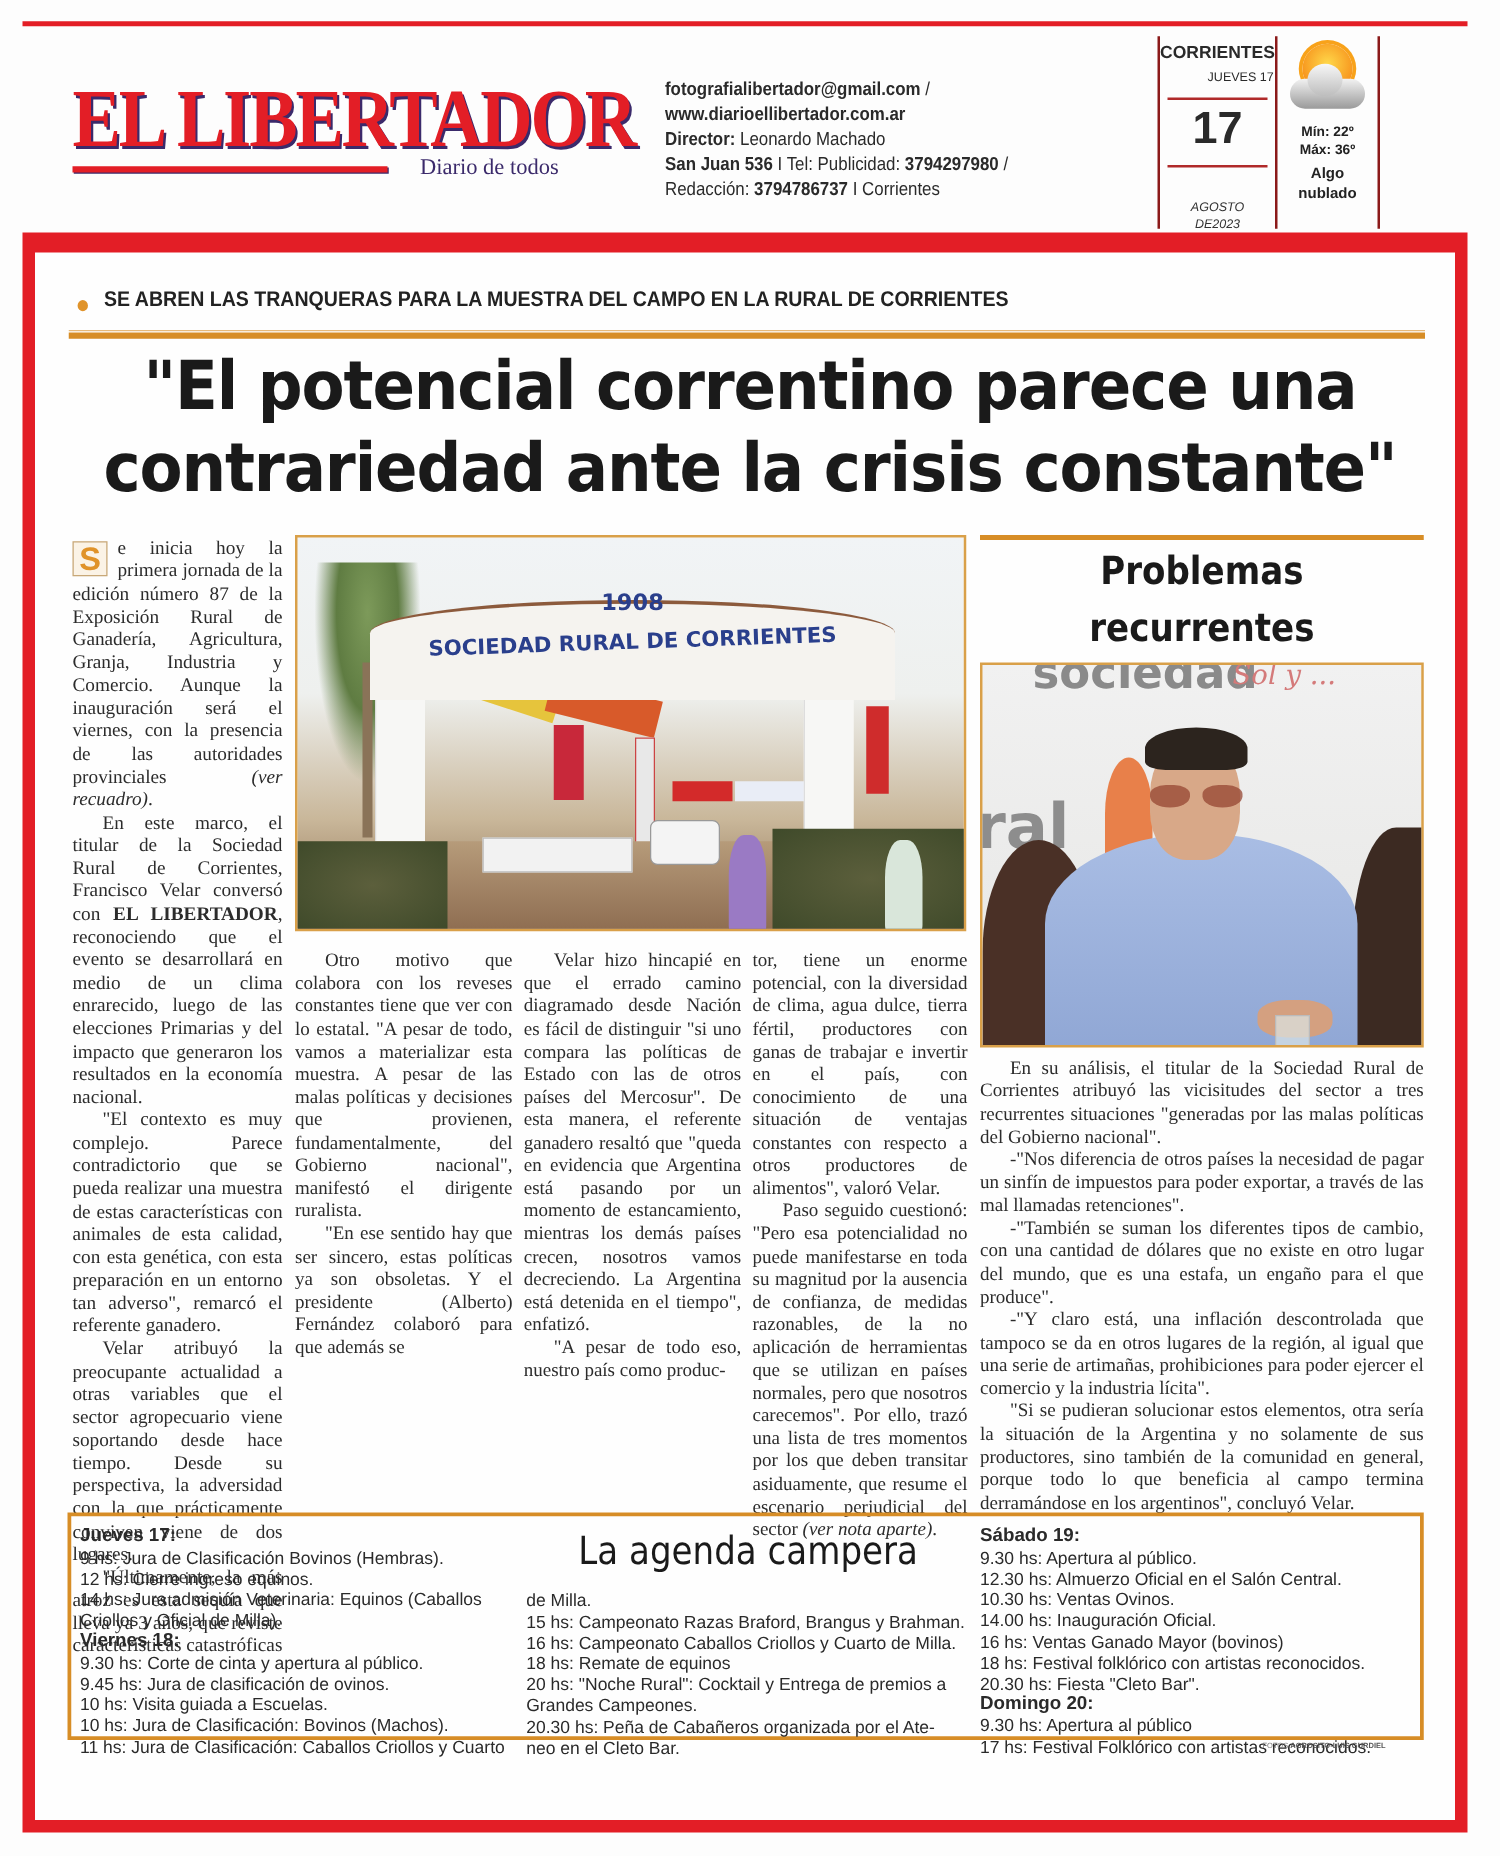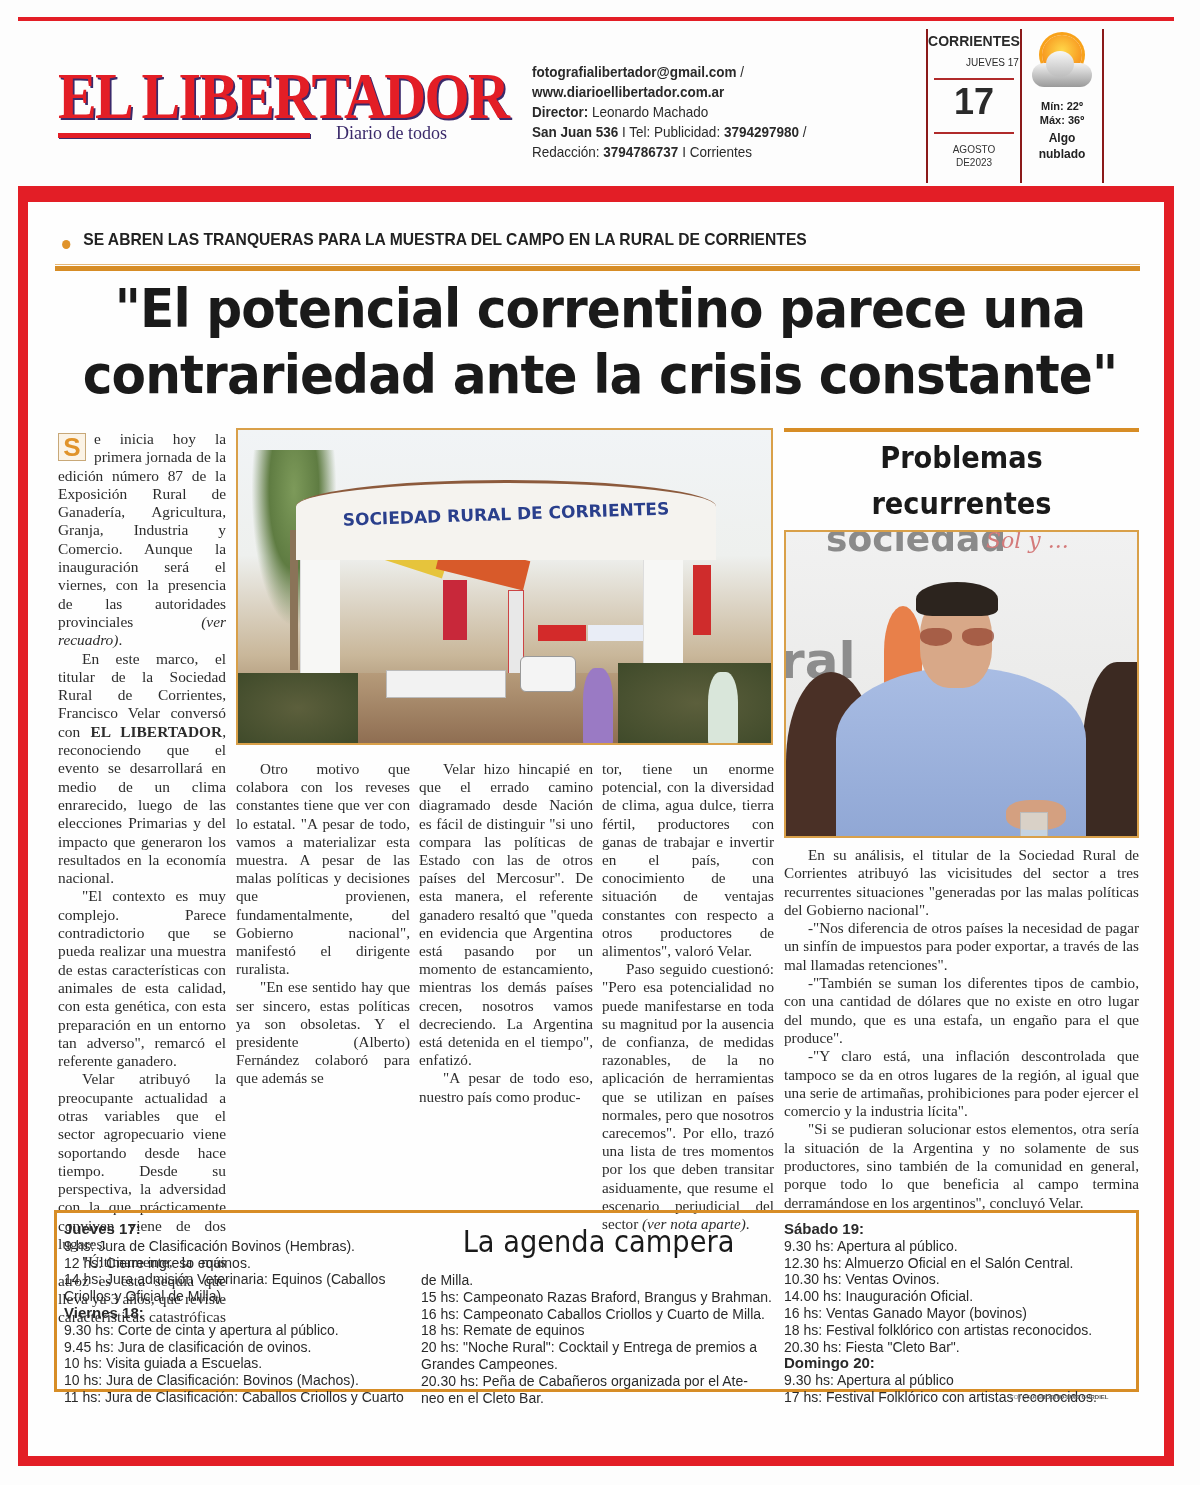--- a/index.html
+++ b/index.html
@@ -12,21 +12,21 @@
   .logo-sub { position: absolute; left: 318px; top: 102px; font-family: "Liberation Serif", serif; font-size: 18px; color: #3b2a6b; }
 
   .contact { position: absolute; left: 514px; top: 41px; font-family: "Liberation Sans", sans-serif; font-size: 15px; line-height: 20px; color: #2a2a2a; transform: scaleX(0.9); transform-origin: left; white-space: nowrap; }
   .contact b { font-weight: bold; }
 
   .datebox { position: absolute; left: 908px; top: 8px; width: 96px; height: 154px; border-left: 2px solid #8b1a1a; border-right: 2px solid #8b1a1a; font-family: "Liberation Sans", sans-serif; text-align: center; }
   .datebox .city { font-weight: bold; font-size: 14px; margin-top: 4px; }
   .datebox .dow { font-weight: normal; font-size: 10px; margin-top: 8px; margin-left: 37px; }
   .datebox .hr { width: 80px; height: 2px; background: #b02a2a; margin: 10px auto 0; }
   .datebox .day { font-weight: bold; font-size: 36px; line-height: 40px; margin-top: 2px; }
-  .datebox .month { font-size: 10px; margin-top: 9px; line-height: 13px; color: #333; }
+  .datebox .month { font-size: 10px; margin-top: 26px; line-height: 13px; color: #333; font-style: italic; }
 
   .weather { position: absolute; left: 1004px; top: 8px; width: 82px; height: 154px; border-right: 2px solid #8b1a1a; font-family: "Liberation Sans", sans-serif; text-align: center; font-weight: bold; font-size: 11px; color: #222; }
   .weather .icon { position: relative; width: 64px; height: 56px; margin: 6px auto 0; }
   .sun { position: absolute; left: 12px; top: 0; width: 40px; height: 40px; border-radius: 50%; background: radial-gradient(circle at 50% 40%, #ffd84a, #f7941d 70%, #e56a10); box-shadow: 0 0 0 3px #f8a21a; }
   .cloud { position: absolute; left: 2px; top: 28px; width: 60px; height: 24px; border-radius: 14px; background: linear-gradient(#f2f2f2, #9a9a9a); }
   .cloud:before { content: ""; position: absolute; left: 14px; top: -12px; width: 28px; height: 26px; border-radius: 50%; background: linear-gradient(#f7f7f7, #bdbdbd); }
   .weather .t { margin-top: 8px; line-height: 14px; }
   .weather .cond { margin-top: 3px; font-size: 12px; line-height: 16px; }
 
   .frame { position: absolute; left: 18px; top: 186px; width: 1156px; height: 1280px; border: 10px solid #e31e26; border-top-width: 16px; background: #fefefe; }
@@ -160,20 +160,21 @@
   <div class="banner" style="left:200px; top:120px; width:90px; height:30px; background:#d85a2a; transform:rotate(14deg);"></div>
   <div class="banner" style="left:205px; top:150px; width:24px; height:60px; background:#c8283a;"></div>
   <div class="banner" style="left:270px; top:160px; width:16px; height:90px; background:#e8e8e8; border:1px solid #c44;"></div>
   <div class="banner" style="left:300px; top:195px; width:48px; height:16px; background:#d32a2a;"></div>
   <div class="banner" style="left:350px; top:195px; width:65px; height:16px; background:#e9edf6;"></div>
   <div class="banner" style="left:455px; top:135px; width:18px; height:70px; background:#cf2c2c;"></div>
   <div class="pillar" style="left:62px;"></div>
   <div class="pillar" style="left:405px;"></div>
   <div class="arch">
     <div class="arch-top"></div>
+    <div class="arch-text1">1908</div>
     <div class="arch-text2">SOCIEDAD RURAL DE CORRIENTES</div>
   </div>
   <div class="ground"></div>
   <div class="hedge" style="left:0; width:120px;"></div>
   <div class="hedge" style="left:380px; width:157px; height:80px;"></div>
   <div class="banner" style="left:148px; top:240px; width:120px; height:28px; background:#f2f2f2; border:1px solid #bbb;"></div>
   <div class="car"></div>
   <div class="person" style="left:345px; top:238px; width:30px; height:80px; background:#9a7ac4;"></div>
   <div class="person" style="left:470px; top:242px; width:30px; height:75px; background:#d9e6da;"></div>
 </div>

